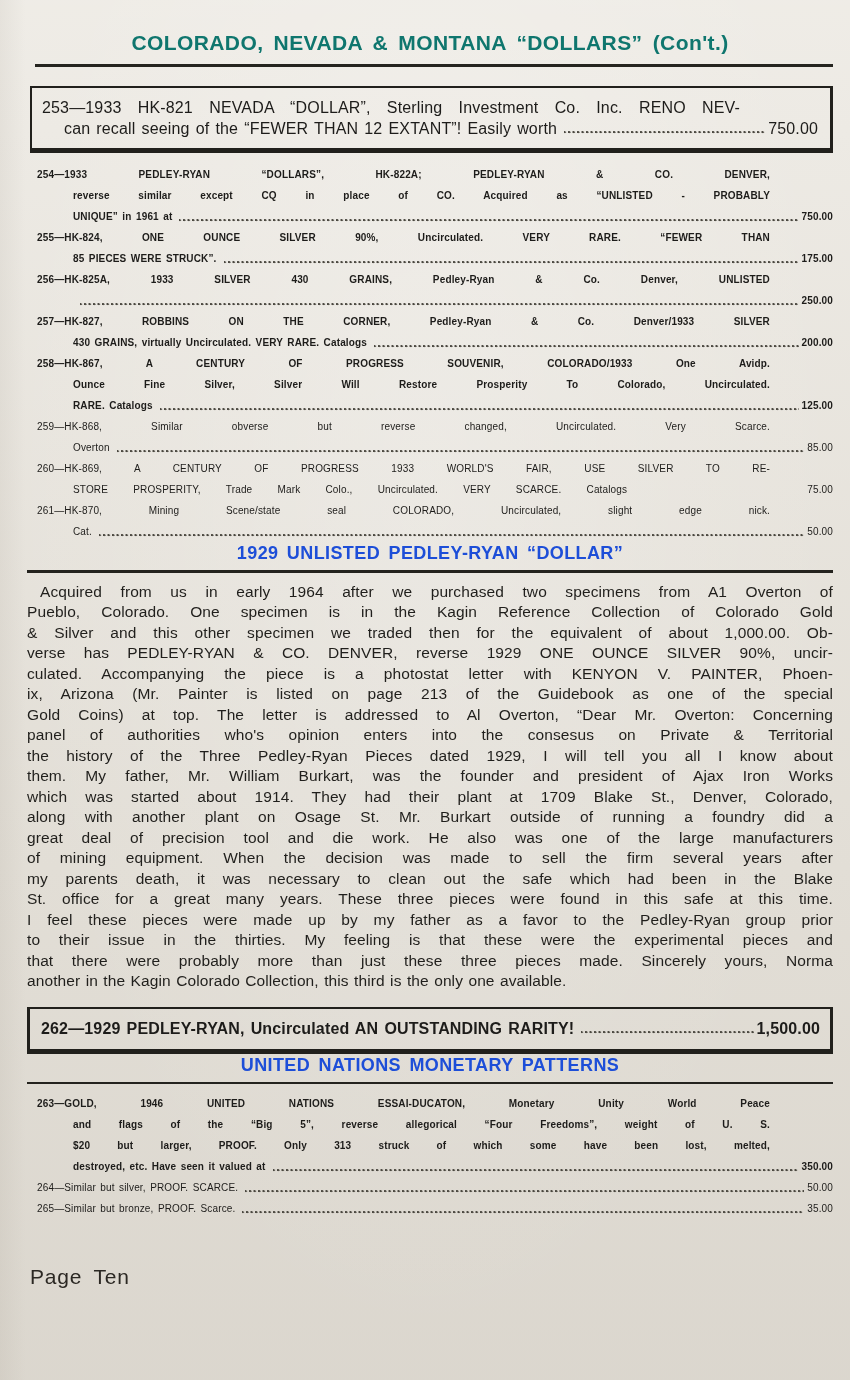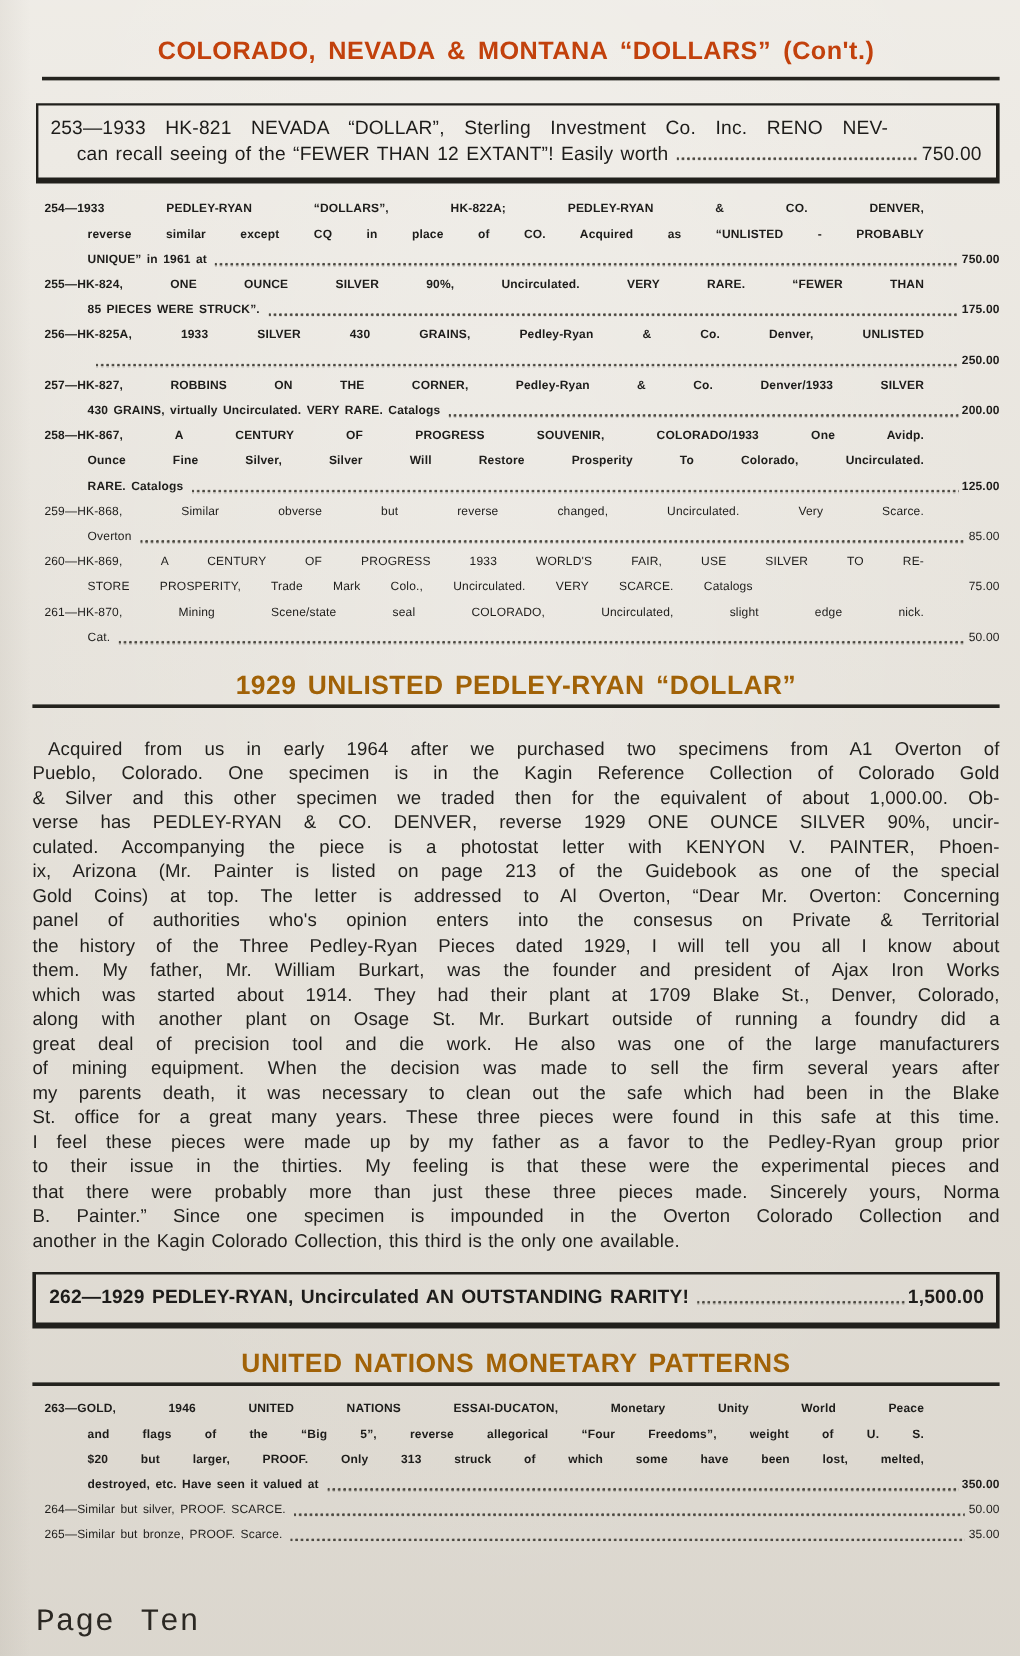--- a/index.html
+++ b/index.html
@@ -12,21 +12,21 @@
       radial-gradient(ellipse at 50% 35%, rgba(255,255,255,.22), rgba(0,0,0,0) 70%);
     font-family:"Liberation Sans", sans-serif;
     color:#1d1c1a;
     -webkit-font-smoothing:antialiased;
   }
   .page{padding:30px 17px 0 27px;}
 
   
   .page-title{
     text-align:center;font-weight:700;font-size:21px;line-height:25px;
-    letter-spacing:.4px;word-spacing:4px;color:#c2410c;
+    letter-spacing:.4px;word-spacing:4px;color:#0f766e;
   }
   .title-rule{height:3px;background:#25241f;margin:9px 0 0 8px;}
 
   
   .featured{
     border-style:solid;border-color:#21201c;
     border-width:2px 3px 5px 2.5px;
     padding:9px 12px 9px 10px;
     margin:19px 0 0 3px;
     font-size:16px;line-height:21px;
@@ -56,39 +56,39 @@
     background-position:4px calc(100% - 5px);
     margin:0 3px 0 7px;
   }
   .price-line.no-leader .t{
     flex:1 1 auto;text-align:justify;text-align-last:justify;margin-right:14px;
   }
   .price{white-space:nowrap;}
 
   
   .section-heading{
-    text-align:center;font-weight:700;font-size:22px;line-height:23px;
-    letter-spacing:.4px;word-spacing:3px;margin-top:17px;color:#a16207;
+    text-align:center;font-weight:700;font-size:18px;line-height:23px;
+    letter-spacing:.4px;word-spacing:3px;margin-top:0;color:#1d4ed8;
   }
   .heading-rule{height:2.5px;background:#24231e;margin-top:5px;}
 
   
-  .article{margin-top:25px;font-size:15.5px;line-height:20.5px;}
+  .article{margin-top:9px;font-size:15.5px;line-height:20.5px;}
   .article .aline{
     text-align:justify;text-align-last:justify;
     letter-spacing:.1px;word-spacing:1px;color:#201f1c;
   }
   .article .aline.first{text-indent:13px;}
   .article .aline.last{text-align-last:left;}
 
   
   .page-footer{
     margin:46px 0 0 3px;
-    font-family:Liberation Mono, monospace;
-    font-size:26px;letter-spacing:.8px;word-spacing:5px;color:#2b2823;
+    font-family:Liberation Sans, sans-serif;
+    font-size:21px;letter-spacing:.8px;word-spacing:5px;color:#2b2823;
   }
 </style>
 </head>
 <body>
 
 <div class="page">
 
   <div class="page-title">COLORADO, NEVADA &amp; MONTANA “DOLLARS” (Con't.)</div>
   <div class="title-rule"></div>
 
@@ -187,21 +187,20 @@
       <div class="aline">them. My father, Mr. William Burkart, was the founder and president of Ajax Iron Works</div>
       <div class="aline">which was started about 1914. They had their plant at 1709 Blake St., Denver, Colorado,</div>
       <div class="aline">along with another plant on Osage St. Mr. Burkart outside of running a foundry did a</div>
       <div class="aline">great deal of precision tool and die work. He also was one of the large manufacturers</div>
       <div class="aline">of mining equipment. When the decision was made to sell the firm several years after</div>
       <div class="aline">my parents death, it was necessary to clean out the safe which had been in the Blake</div>
       <div class="aline">St. office for a great many years. These three pieces were found in this safe at this time.</div>
       <div class="aline">I feel these pieces were made up by my father as a favor to the Pedley-Ryan group prior</div>
       <div class="aline">to their issue in the thirties. My feeling is that these were the experimental pieces and</div>
       <div class="aline">that there were probably more than just these three pieces made. Sincerely yours, Norma</div>
-      <div class="aline">B. Painter.” Since one specimen is impounded in the Overton Colorado Collection and</div>
       <div class="aline last">another in the Kagin Colorado Collection, this third is the only one available.</div>
     </div>
 
   <div class="featured featured2" id="box262-content">
       <div class="item bold">
         <div class="line price-line has-dots">
           <span class="t">262—1929 PEDLEY-RYAN, Uncirculated AN OUTSTANDING RARITY!</span>
           <span class="fill dots"></span>
           <span class="price">1,500.00</span>
         </div>

